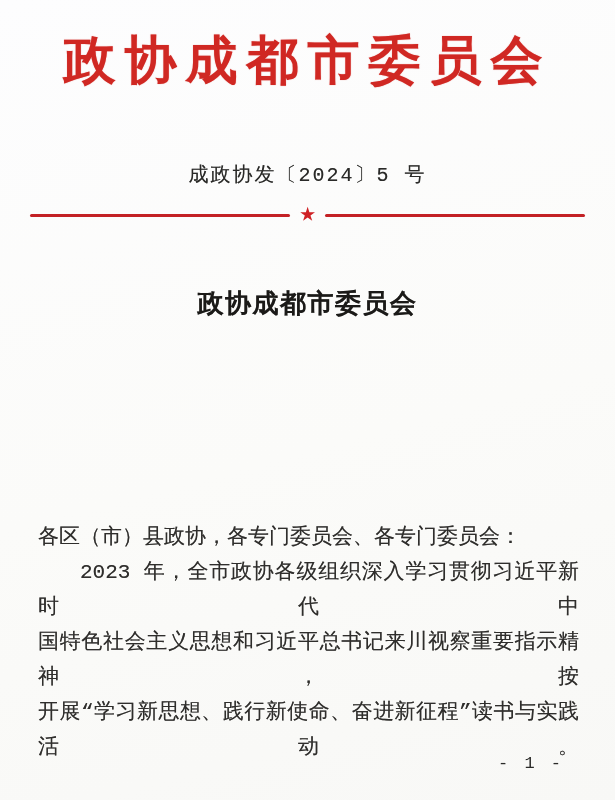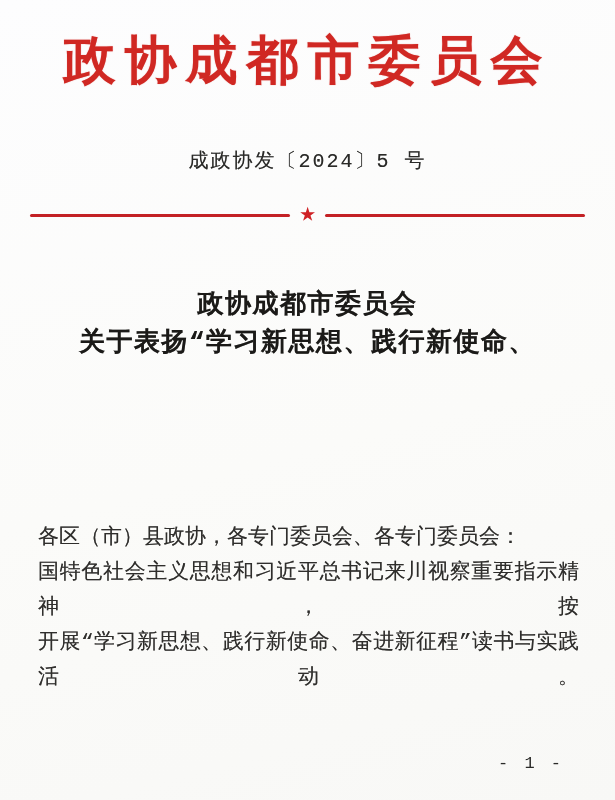--- a/index.html
+++ b/index.html
@@ -28,21 +28,21 @@
     font-weight: bold;
     color: #d02823;
     letter-spacing: 9px;
     text-shadow: 0 0 1px rgba(208, 40, 35, 0.55);
     white-space: nowrap;
   }
 
   
   .doc-number {
     position: absolute;
-    top: 147px;
+    top: 161px;
     left: 0;
     width: 615px;
     text-align: center;
     font-size: 20px;
     color: #2a2a28;
     letter-spacing: 2px;
     text-shadow: 0 0 0.5px rgba(42, 42, 40, 0.5);
   }
 
   
@@ -124,25 +124,25 @@
   <div class="doc-number">成政协发〔2024〕5 号</div>
 
   <div class="divider">
     <span class="line"></span>
     <span class="star">★</span>
     <span class="line"></span>
   </div>
 
   <div class="title-block">
     <div class="title-line">政协成都市委员会</div>
-    <div class="title-line">关于表扬“学习新思想、践行新使命、</div>
   </div>
 
   <div class="body-block">
     <div class="salutation">各区（市）县政协，各专门委员会、各专门委员会：</div>
+    <div class="para-line fill indent">2023 年，全市政协各级组织深入学习贯彻习近平新时代中</div>
     <div class="para-line fill">国特色社会主义思想和习近平总书记来川视察重要指示精神，按</div>
     <div class="para-line fill">开展“学习新思想、践行新使命、奋进新征程”读书与实践活动。</div>
 
   </div>
 
   <div class="footer">- 1 -</div>
 
 </div>
 
 </body></html>

